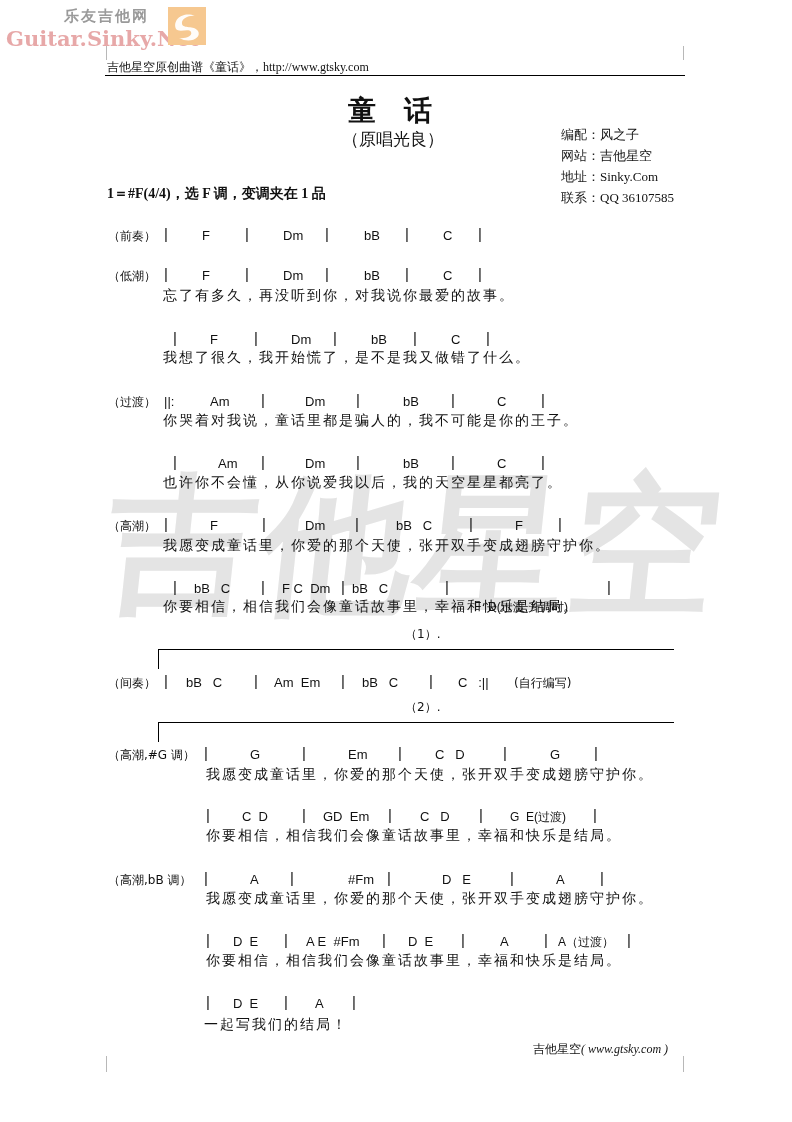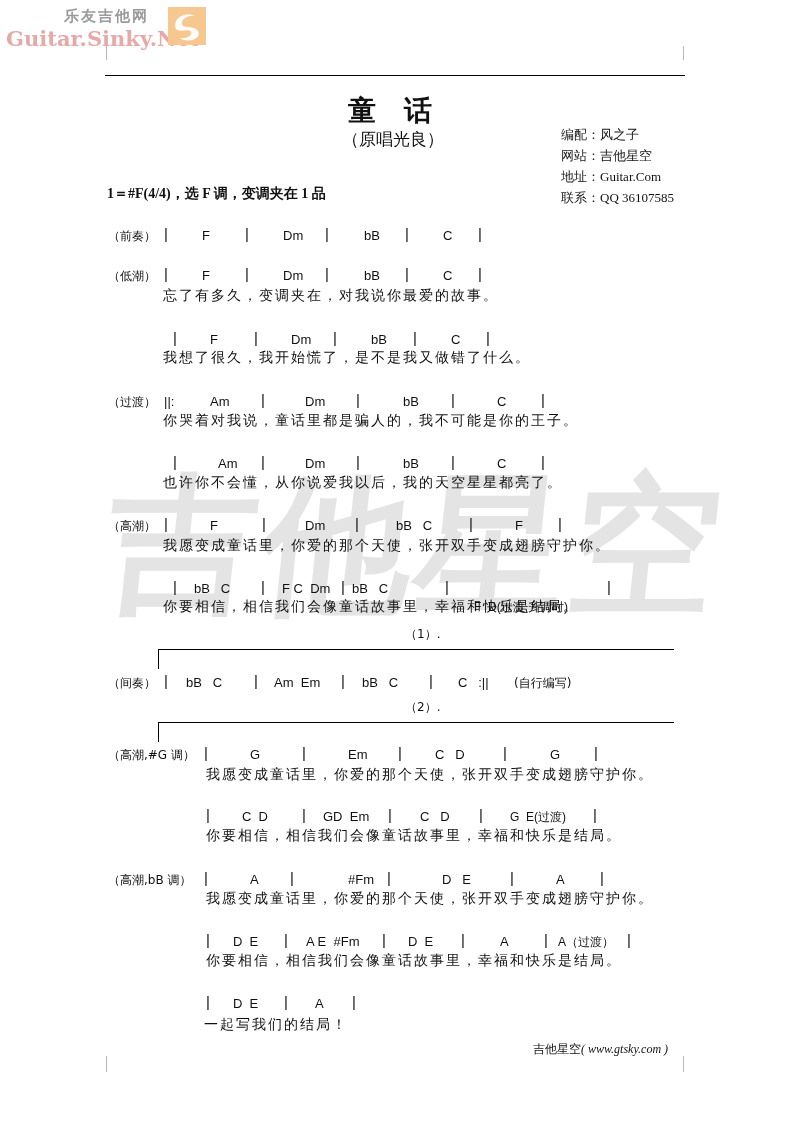--- a/index.html
+++ b/index.html
@@ -54,33 +54,34 @@
 
 <div class="edge" style="left:106px; top:46px; height:14px;"></div>
 <div class="edge" style="left:683px; top:46px; height:14px;"></div>
 <div class="edge" style="left:106px; top:1056px; height:16px;"></div>
 <div class="edge" style="left:683px; top:1056px; height:16px;"></div>
 
 <div class="abs watermark">吉他星空</div>
 
 <div class="content">
 
+  <div class="abs header-line">吉他星空原创曲谱《童话》，http://www.gtsky.com</div>
   <div class="hrule" style="left:105px; top:75px; width:580px;"></div>
 
   <div class="abs title">童话</div>
   <div class="abs subtitle">（原唱光良）</div>
 
   <div class="abs meta" style="top:126px;">
     <span class="k">编配：</span><span class="v">风之子</span>
   </div>
   <div class="abs meta" style="top:147px;">
     <span class="k">网站：</span><span class="v">吉他星空</span>
   </div>
   <div class="abs meta" style="top:168px;">
-    <span class="k">地址：</span><span class="v">Guitar.Com</span>
+    <span class="k">地址：</span><span class="v">Sinky.Com</span>
   </div>
   <div class="abs meta" style="top:189px;">
     <span class="k">联系：</span><span class="v">QQ 36107585</span>
   </div>
 
   <div class="abs key-line">1＝#F(4/4)，选 F 调，变调夹在 1 品</div>
 
   <div>
     <div class="abs label" style="left:108px; top:228px;">（前奏）</div>
     <div class="abs bar" style="left:164px; top:225px;">|</div>
@@ -98,21 +99,21 @@
     <div class="abs label" style="left:108px; top:268px;">（低潮）</div>
     <div class="abs bar" style="left:164px; top:265px;">|</div>
     <div class="abs chord" style="left:202px; top:268px;">F</div>
     <div class="abs bar" style="left:245px; top:265px;">|</div>
     <div class="abs chord" style="left:283px; top:268px;">Dm</div>
     <div class="abs bar" style="left:325px; top:265px;">|</div>
     <div class="abs chord" style="left:364px; top:268px;">bB</div>
     <div class="abs bar" style="left:405px; top:265px;">|</div>
     <div class="abs chord" style="left:443px; top:268px;">C</div>
     <div class="abs bar" style="left:478px; top:265px;">|</div>
-    <div class="abs lyric" style="left:163px; top:287px;">忘了有多久，变调夹在，对我说你最爱的故事。</div>
+    <div class="abs lyric" style="left:163px; top:287px;">忘了有多久，再没听到你，对我说你最爱的故事。</div>
   </div>
 
   <div>
     <div class="abs bar" style="left:173px; top:329px;">|</div>
     <div class="abs chord" style="left:210px; top:332px;">F</div>
     <div class="abs bar" style="left:254px; top:329px;">|</div>
     <div class="abs chord" style="left:291px; top:332px;">Dm</div>
     <div class="abs bar" style="left:333px; top:329px;">|</div>
     <div class="abs chord" style="left:371px; top:332px;">bB</div>
     <div class="abs bar" style="left:413px; top:329px;">|</div>

